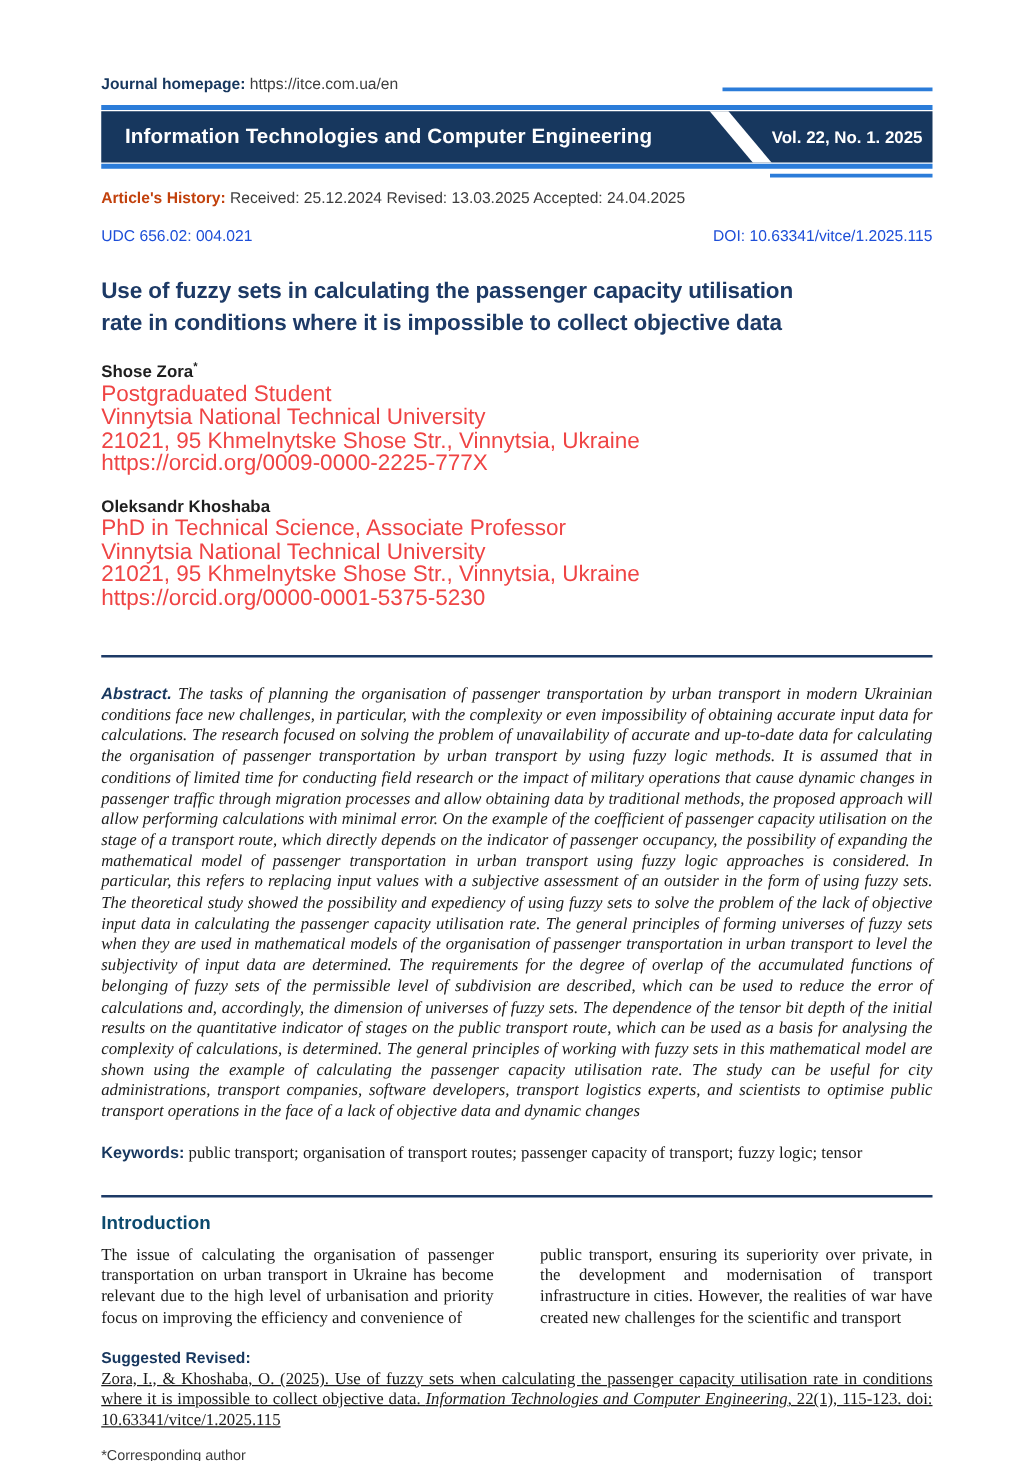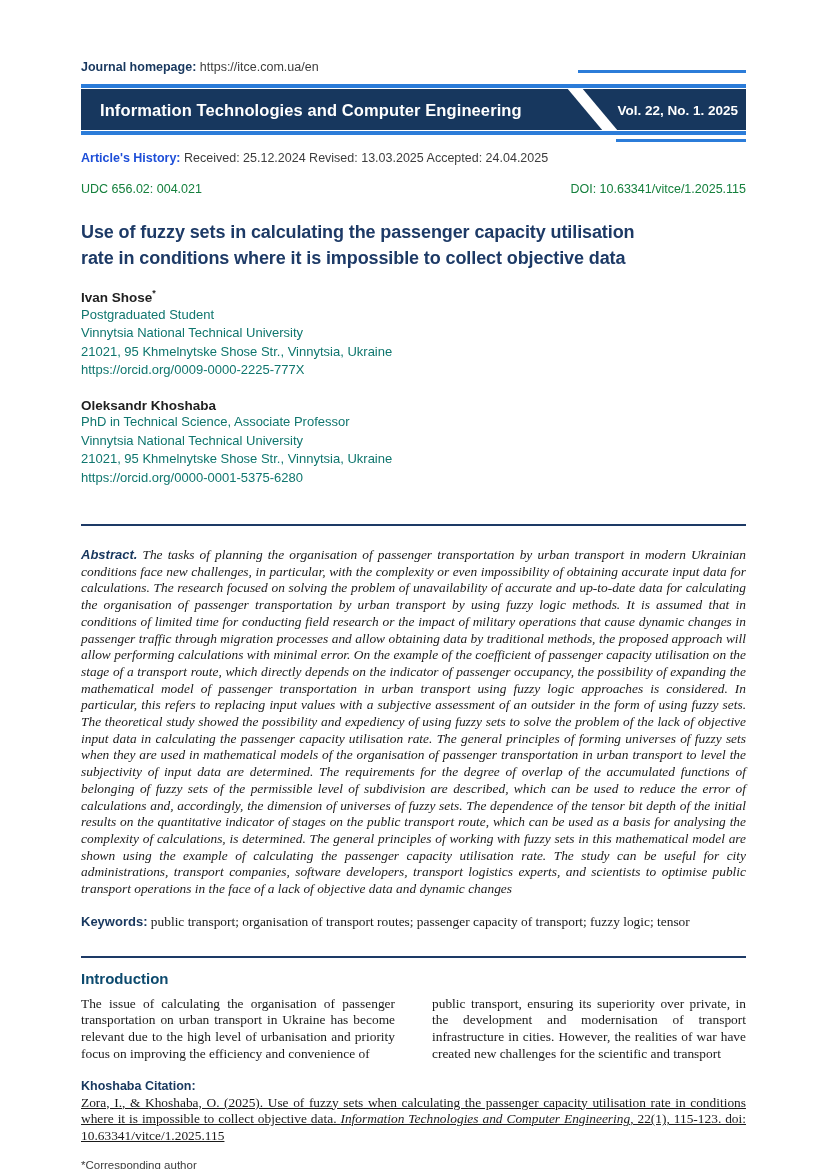--- a/index.html
+++ b/index.html
@@ -18,30 +18,30 @@
   .banner-title { position:absolute; left:19px; top:50%; transform:translateY(-50%);
                   color:#ffffff; font-weight:bold; font-size:16.5px; letter-spacing:0.1px; }
   .banner-slash { position:absolute; top:-4px; bottom:-4px; width:15px; left:504px;
                   background:#ffffff; transform:skewX(40deg); }
   .banner-vol { position:absolute; right:8px; top:50%; transform:translateY(-50%);
                 color:#ffffff; font-weight:bold; font-size:13.5px; }
   .accent-line-full-b { height:4px; background:#2b7cd9; margin-top:1px; }
   .accent-line-short-bottom { margin-left:auto; margin-top:4px; width:130px; height:3px; background:#2b7cd9; }
 
   .history-row { margin-top:9px; font-size:12.5px; color:#3d3d3d; }
-  .history-row b { color:#1d4ed8;text-align:right; }
+  .history-row b { color:#c2410c;text-align:right; }
   .udc-doi-row { margin-top:17px; display:flex; justify-content:space-between;
-                 font-size:12.5px; color:#15803d; }
+                 font-size:12.5px; color:#1d4ed8; }
 
   
   .article-title { margin-top:23px; color:#1d3a66; font-weight:bold; font-size:18px;
                    line-height:26px; letter-spacing:-0.1px; }
   .author-name { margin-top:17px; font-size:13.5px; font-weight:bold; color:#1f1f1f; }
   .author-name sup { font-size:9px; }
-  .author-line { font-size:13px; line-height:16.5px; color:#0f766e; margin-top:2px; }
+  .author-line { font-size:18px; line-height:16.5px; color:#ef4444; margin-top:2px; }
   .author-line:first-of-type { margin-top:6px; }
 
   .hr { height:2px; background:#1d3a66; }
   .hr-abstract { margin-top:38px; }
   .hr-intro { margin-top:26px; }
 
   
   .serif { font-family:"Liberation Serif", serif; color:#1a1a1a; }
   .abstract-par { margin-top:21px; font-size:13.4px; line-height:16.7px; text-align:justify;font-style:italic; }
   .lbl { font-family:"Liberation Sans", sans-serif; font-weight:bold; color:#17375e; font-size:13px; }
@@ -88,31 +88,31 @@
     <span>UDC 656.02: 004.021</span>
     <span>DOI: 10.63341/vitce/1.2025.115</span>
   </div>
 
   <div class="article-title">
     <div>Use of fuzzy sets in calculating the passenger capacity utilisation</div>
     <div>rate in conditions where it is impossible to collect objective data</div>
   </div>
 
   <div>
-    <div class="author-name"><span>Ivan Shose</span><sup>*</sup></div>
+    <div class="author-name"><span>Shose Zora</span><sup>*</sup></div>
     <div class="author-line">Postgraduated Student</div>
     <div class="author-line">Vinnytsia National Technical University</div>
     <div class="author-line">21021, 95 Khmelnytske Shose Str., Vinnytsia, Ukraine</div>
     <div class="author-line">https://orcid.org/0009-0000-2225-777X</div>
 
     <div class="author-name"><span>Oleksandr Khoshaba</span><sup></sup></div>
     <div class="author-line">PhD in Technical Science, Associate Professor</div>
     <div class="author-line">Vinnytsia National Technical University</div>
     <div class="author-line">21021, 95 Khmelnytske Shose Str., Vinnytsia, Ukraine</div>
-    <div class="author-line">https://orcid.org/0000-0001-5375-6280</div>
+    <div class="author-line">https://orcid.org/0000-0001-5375-5230</div>
   </div>
 
   <div class="hr hr-abstract"></div>
 
   <p class="serif abstract-par">
     <span class="lbl">Abstract.</span>
     <span>The tasks of planning the organisation of passenger transportation by urban transport in modern Ukrainian conditions face new challenges, in particular, with the complexity or even impossibility of obtaining accurate input data for calculations. The research focused on solving the problem of unavailability of accurate and up-to-date data for calculating the organisation of passenger transportation by urban transport by using fuzzy logic methods. It is assumed that in conditions of limited time for conducting field research or the impact of military operations that cause dynamic changes in passenger traffic through migration processes and allow obtaining data by traditional methods, the proposed approach will allow performing calculations with minimal error. On the example of the coefficient of passenger capacity utilisation on the stage of a transport route, which directly depends on the indicator of passenger occupancy, the possibility of expanding the mathematical model of passenger transportation in urban transport using fuzzy logic approaches is considered. In particular, this refers to replacing input values with a subjective assessment of an outsider in the form of using fuzzy sets. The theoretical study showed the possibility and expediency of using fuzzy sets to solve the problem of the lack of objective input data in calculating the passenger capacity utilisation rate. The general principles of forming universes of fuzzy sets when they are used in mathematical models of the organisation of passenger transportation in urban transport to level the subjectivity of input data are determined. The requirements for the degree of overlap of the accumulated functions of belonging of fuzzy sets of the permissible level of subdivision are described, which can be used to reduce the error of calculations and, accordingly, the dimension of universes of fuzzy sets. The dependence of the tensor bit depth of the initial results on the quantitative indicator of stages on the public transport route, which can be used as a basis for analysing the complexity of calculations, is determined. The general principles of working with fuzzy sets in this mathematical model are shown using the example of calculating the passenger capacity utilisation rate. The study can be useful for city administrations, transport companies, software developers, transport logistics experts, and scientists to optimise public transport operations in the face of a lack of objective data and dynamic changes</span>
   </p>
 
   <p class="serif keywords-par">
@@ -122,20 +122,20 @@
 
   <div class="hr hr-intro"></div>
 
   <div class="intro-heading">Introduction</div>
 
   <div class="columns">
     <div class="col serif">The issue of calculating the organisation of passenger transportation on urban transport in Ukraine has become relevant due to the high level of urbanisation and priority focus on improving the efficiency and convenience of</div>
     <div class="col serif">public transport, ensuring its superiority over private, in the development and modernisation of transport infrastructure in cities. However, the realities of war have created new challenges for the scientific and transport</div>
   </div>
 
-  <div class="citation-label">Khoshaba Citation:</div>
+  <div class="citation-label">Suggested Revised:</div>
   <p class="serif citation-text">
     <span>Zora, I., &amp; Khoshaba, O. (2025). Use of fuzzy sets when calculating the passenger capacity utilisation rate in conditions where it is impossible to collect objective data. </span><i>Information Technologies and Computer Engineering</i><span>, 22(1), 115-123. doi: 10.63341/vitce/1.2025.115</span>
   </p>
 
   <div class="footnote">*Corresponding author</div>
 
 </div>
 
 </body></html>

